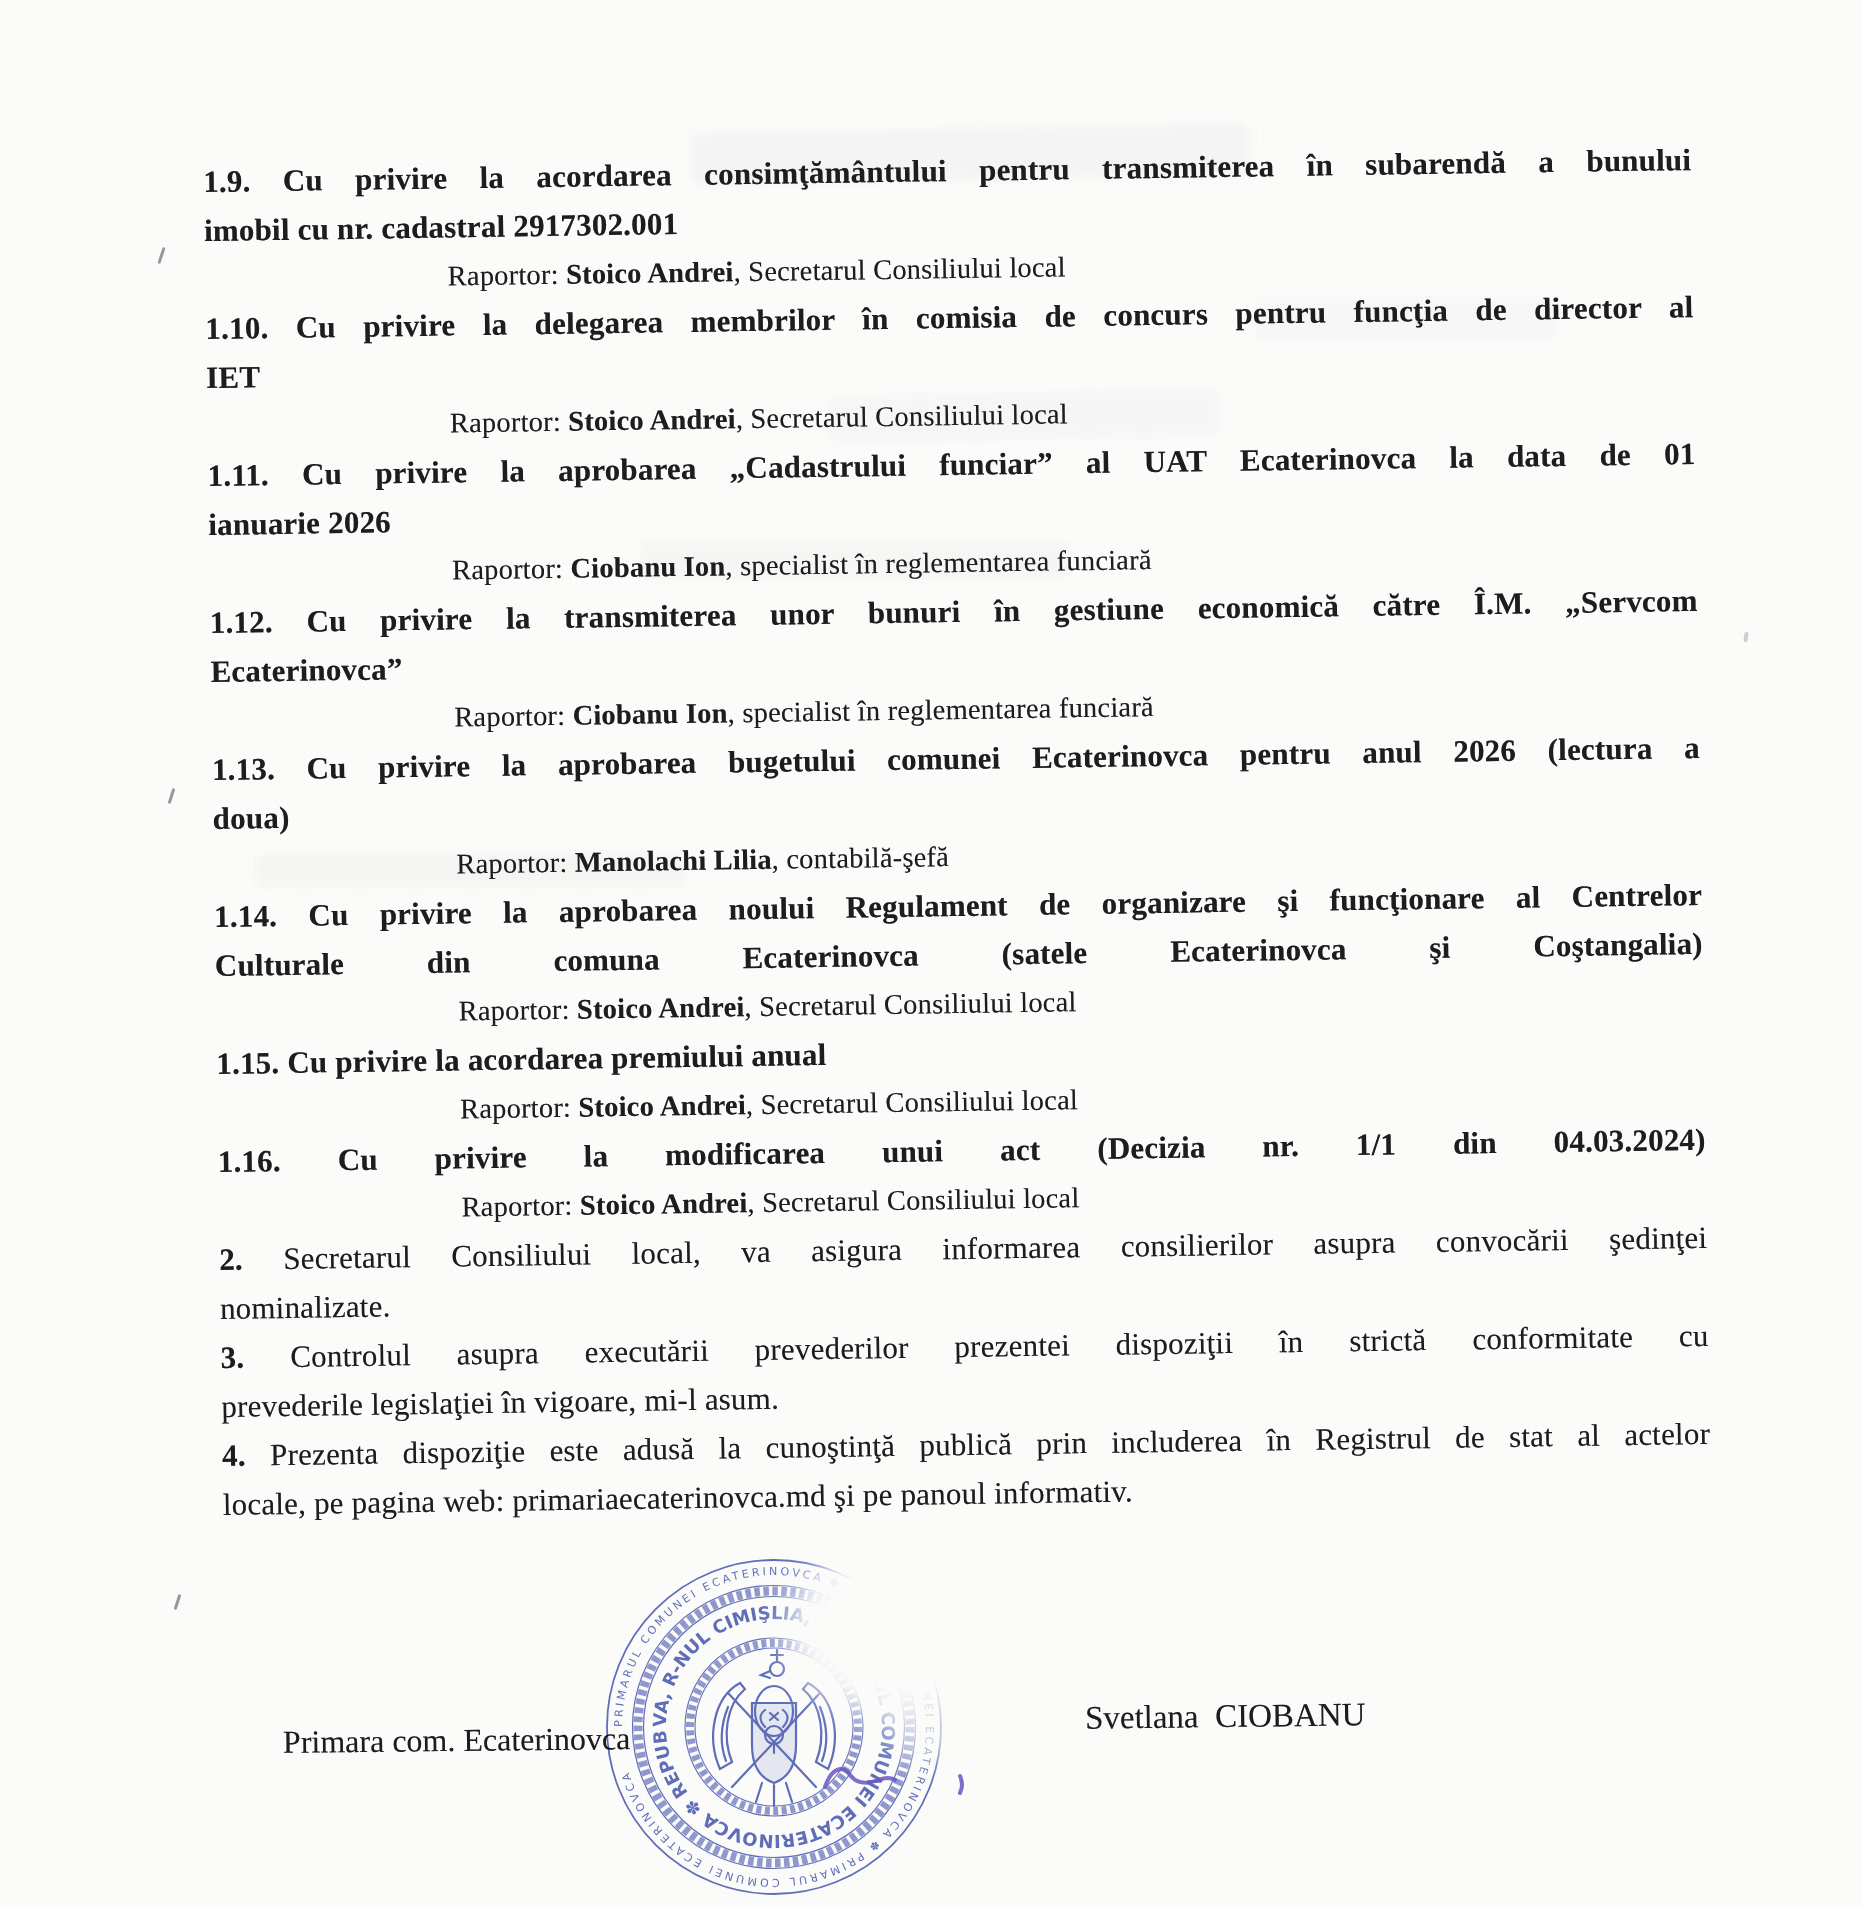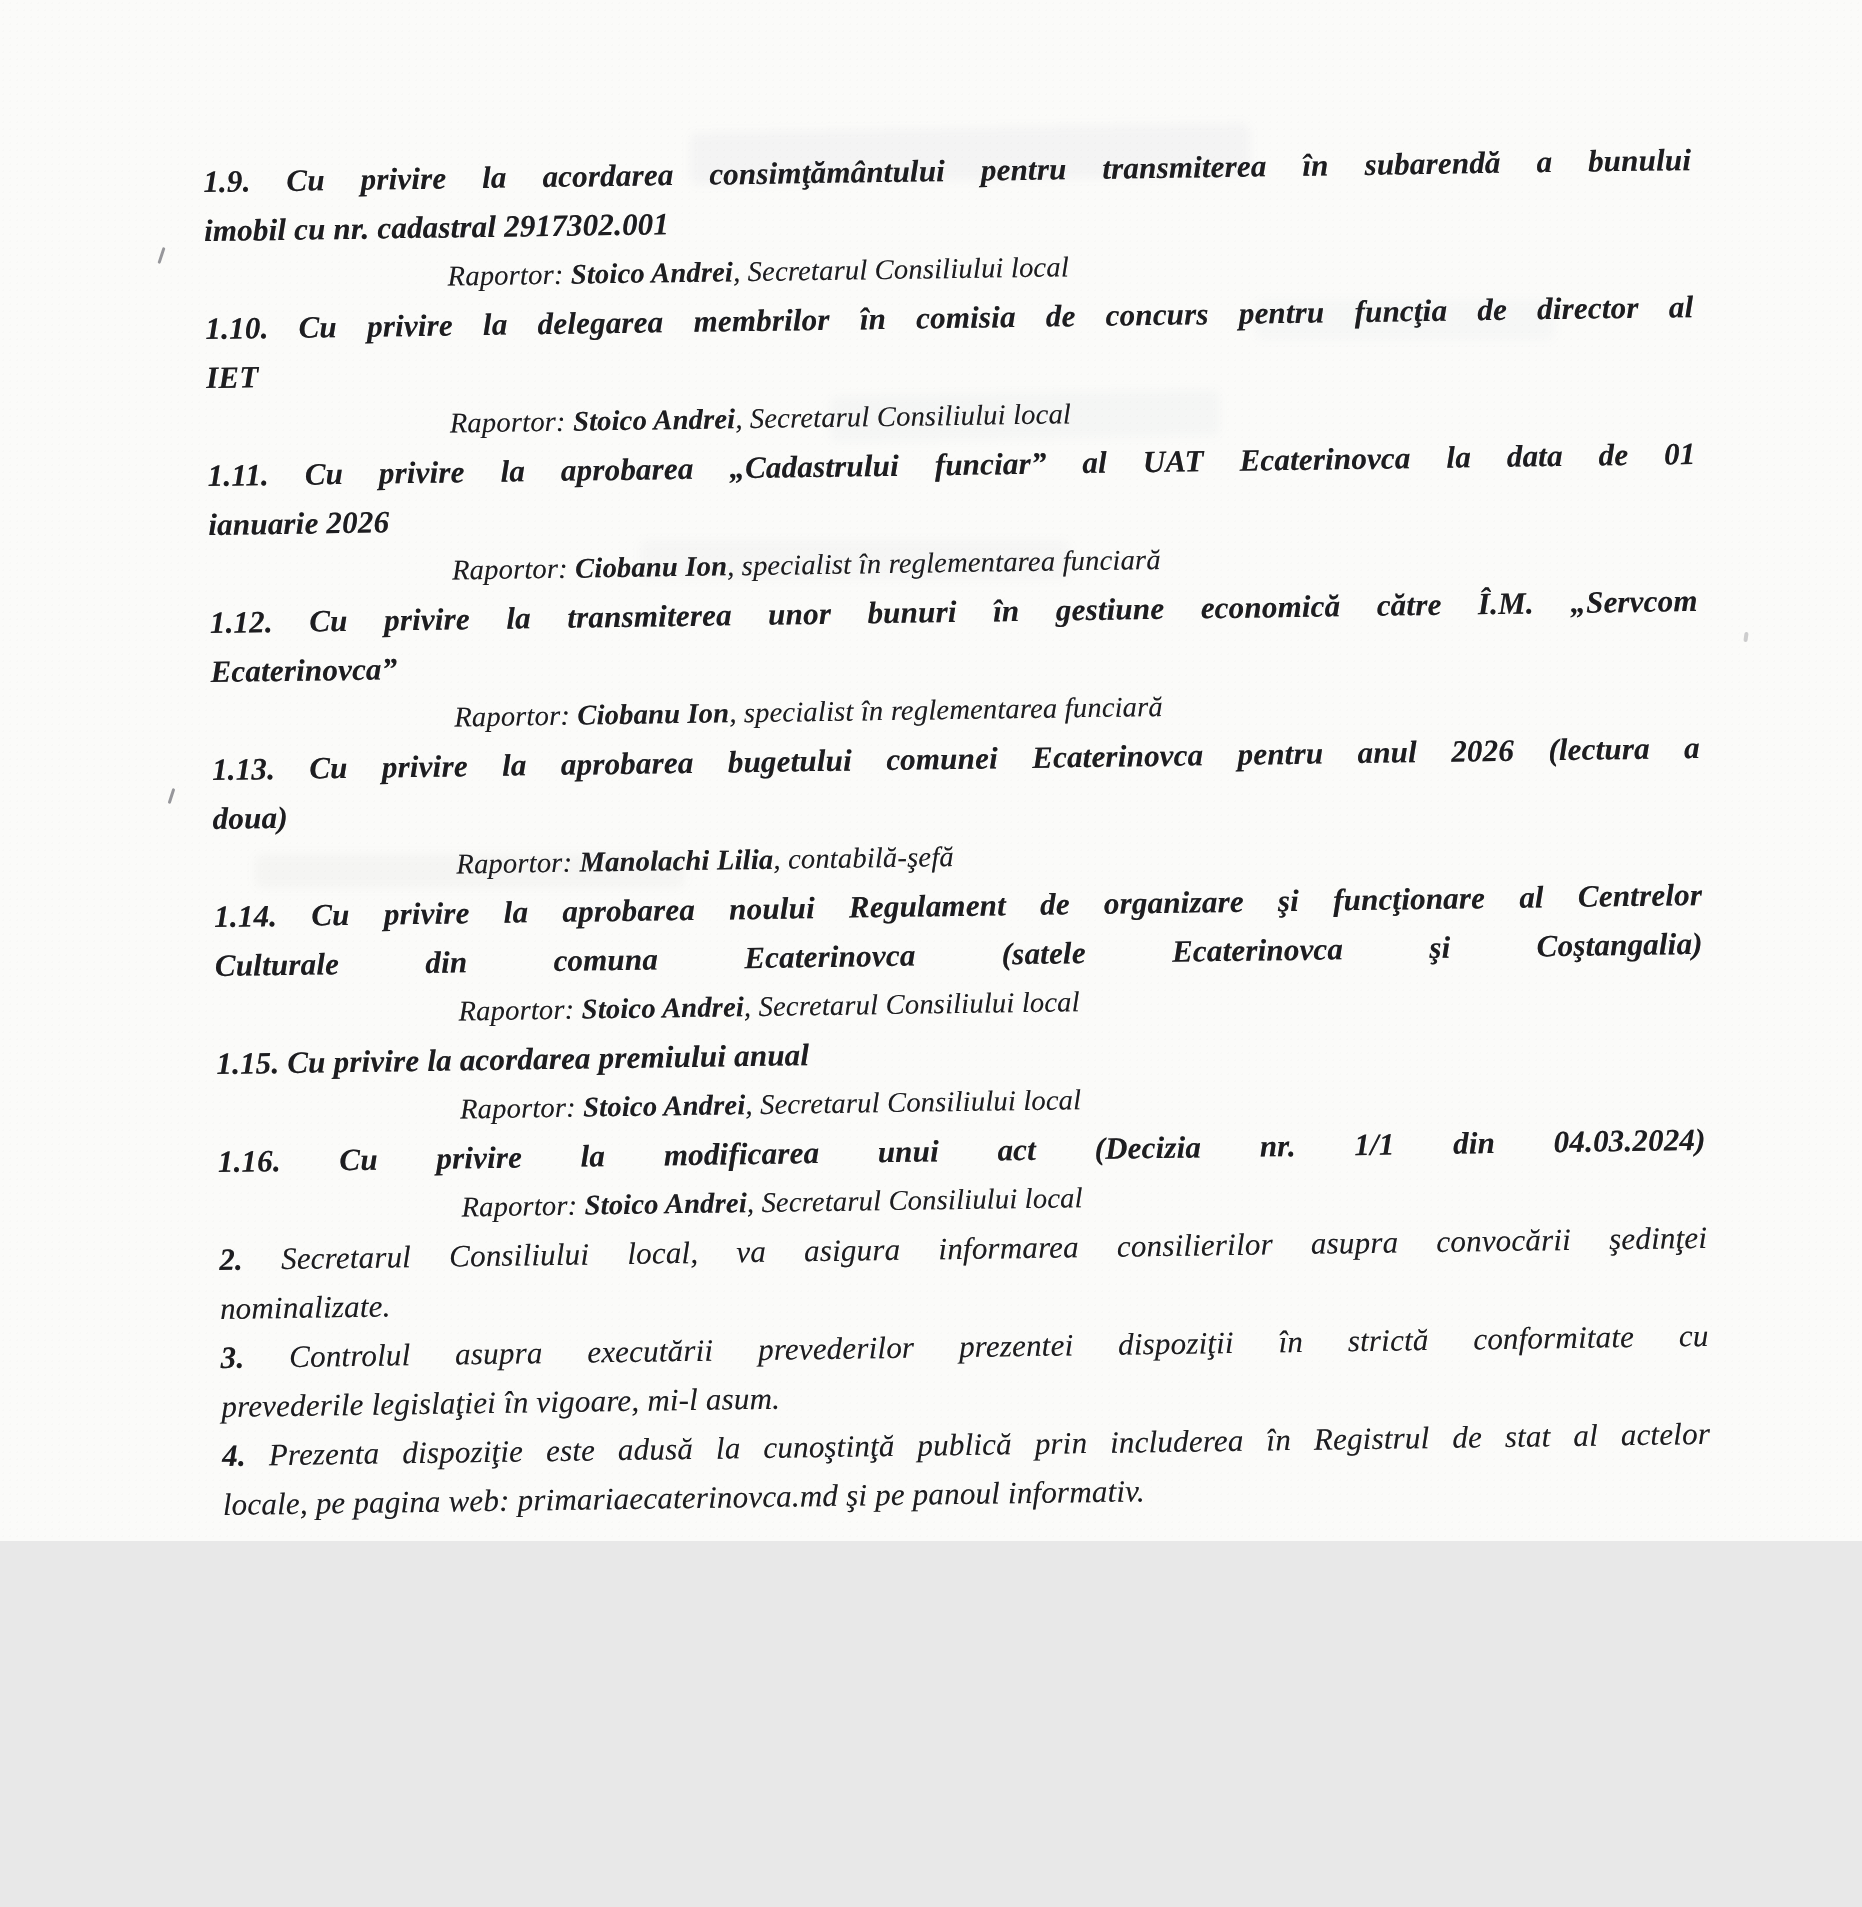--- a/index.html
+++ b/index.html
@@ -1,23 +1,22 @@
 <!DOCTYPE html>
 <html><head>
 <meta charset="utf-8">
 <style>
   html,body{margin:0;padding:0;background:#e8e8e8;}
   .page{
-    position:relative;width:1862px;height:1541px;overflow:hidden;
+    position:relative;width:1862px;height:1907px;overflow:hidden;
     background:#fbfbf9;
     background-image:radial-gradient(rgba(0,0,0,0.013) 1px, transparent 1px);
     background-size:7px 7px;
     font-family:"Liberation Serif","DejaVu Serif",serif;
     color:#1d1d20;
-    font-style:italic;
   }
   
   .doc{
     position:absolute;left:213px;top:146px;width:1488px;
     font-size:31px;line-height:49px;letter-spacing:.2px;
     transform:rotate(-0.85deg);
     text-shadow:0 0 .6px rgba(20,20,25,.45);
   }
   .line{text-align:left;white-space:normal;}
   .line.just{text-align:justify;text-align-last:justify;}

